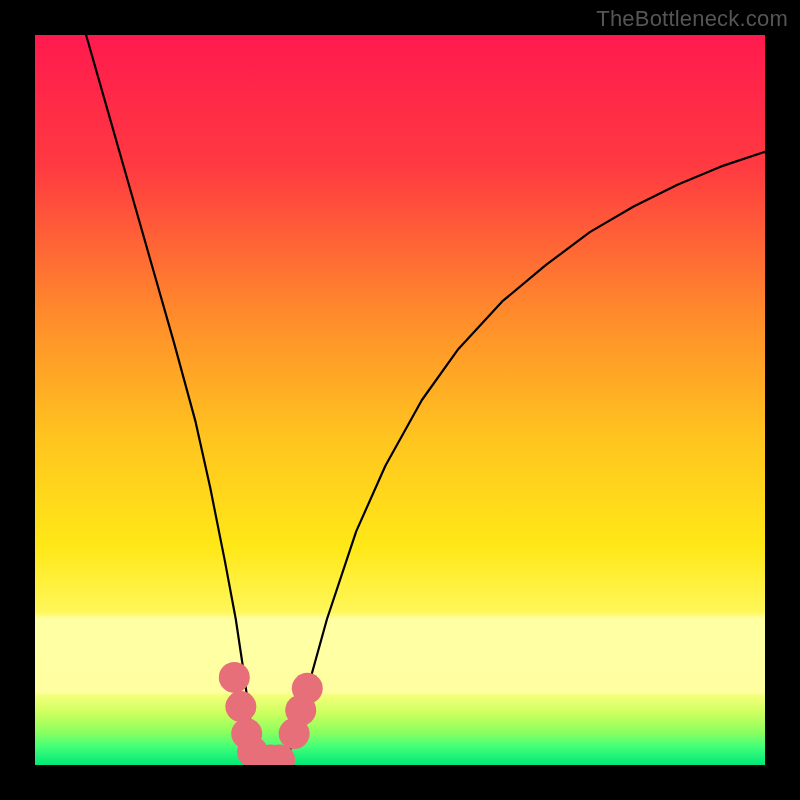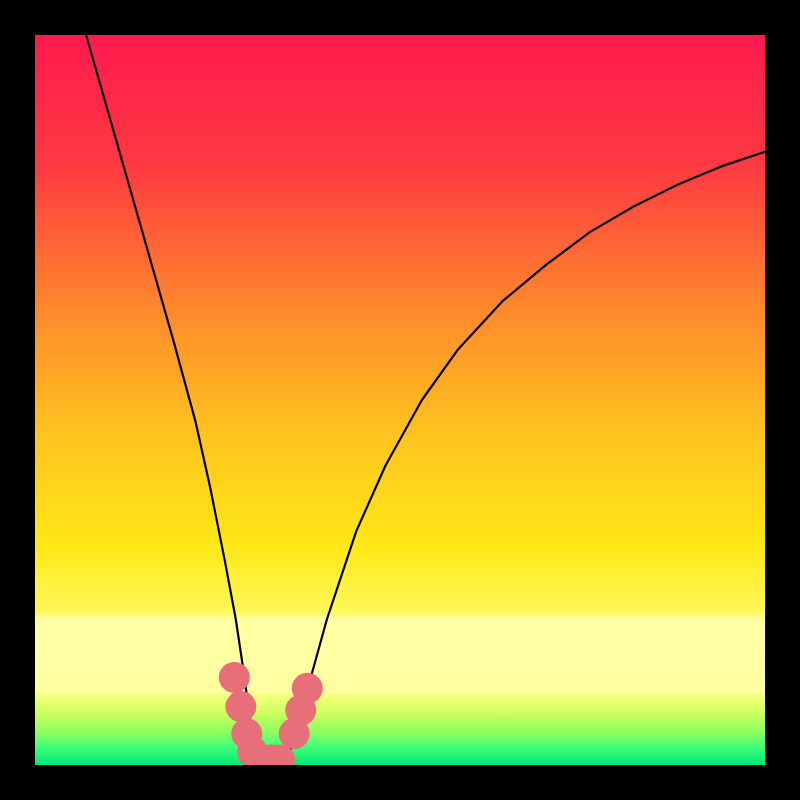--- a/index.html
+++ b/index.html
@@ -85,13 +85,14 @@
           <circle cx="217.54" cy="716.86" r="15.49" fill="#e76f7a"></circle>
           <circle cx="226.30" cy="724.89" r="15.49" fill="#e76f7a"></circle>
           <circle cx="235.79" cy="724.89" r="15.49" fill="#e76f7a"></circle>
           <circle cx="244.55" cy="724.89" r="15.49" fill="#e76f7a"></circle>
           <circle cx="259.15" cy="698.61" r="15.49" fill="#e76f7a"></circle>
           <circle cx="265.72" cy="675.25" r="15.49" fill="#e76f7a"></circle>
           <circle cx="272.29" cy="653.35" r="15.49" fill="#e76f7a"></circle>
         </g>
     </svg>
   </div>
+  <div class="watermark">TheBottleneck.com</div>
 </div>
 
 </body></html>

